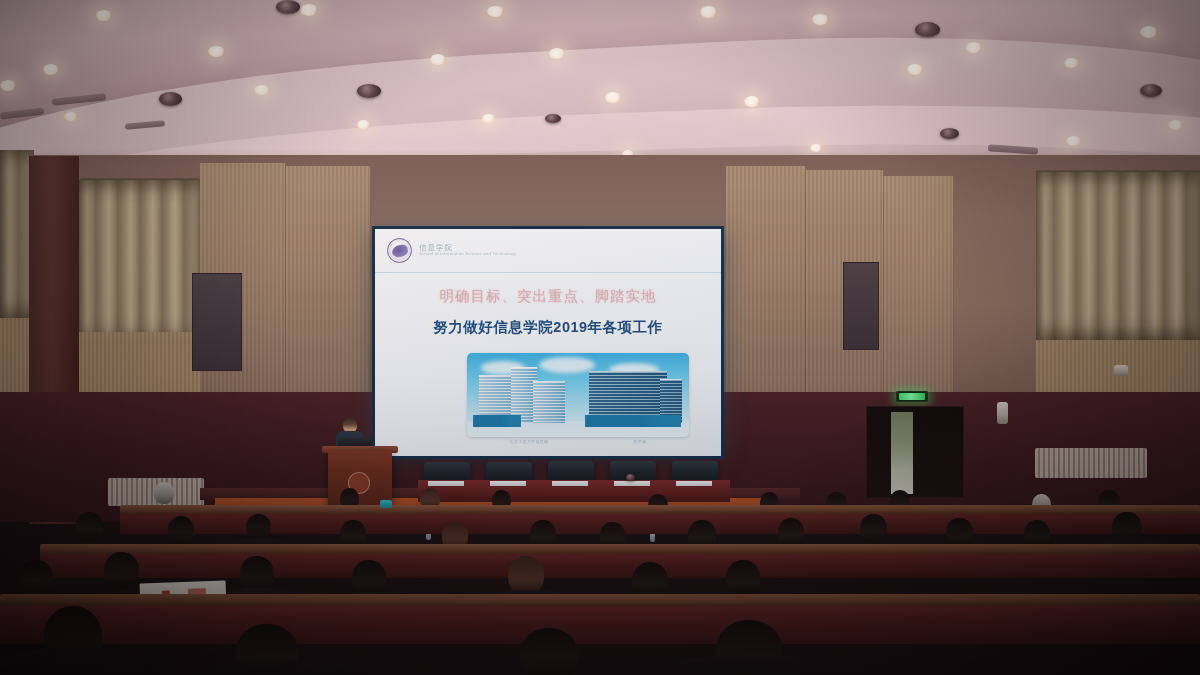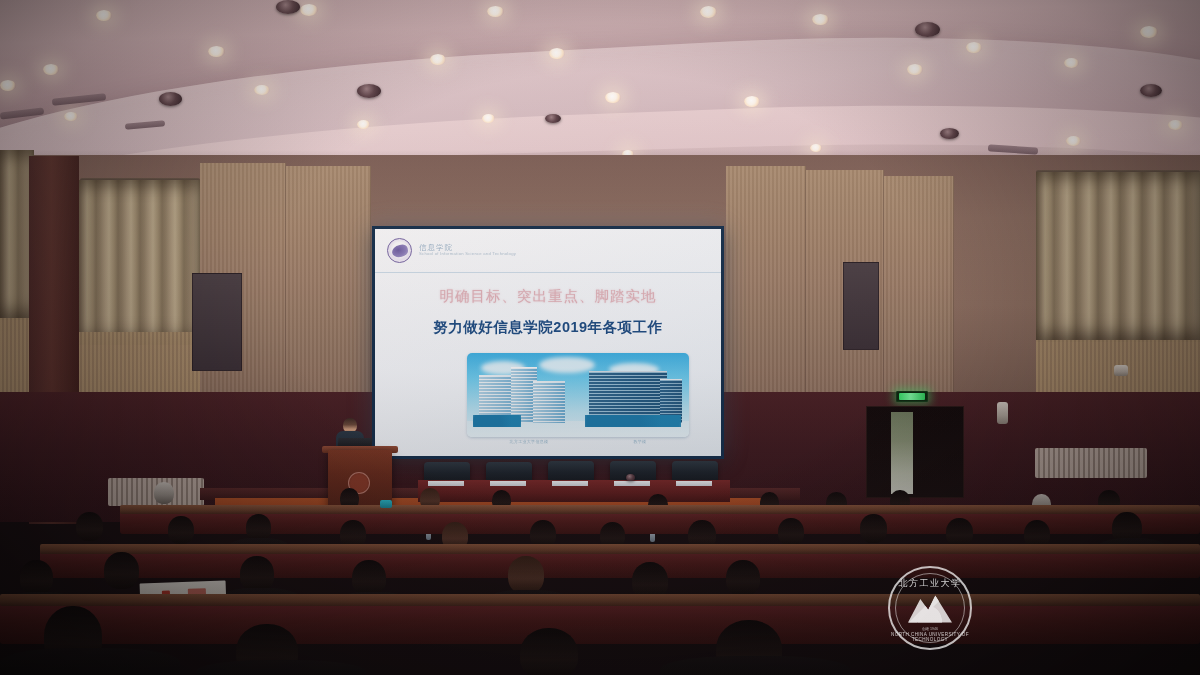--- a/index.html
+++ b/index.html
@@ -572,21 +572,15 @@
   <div class="head" style="left:520px;top:628px;width:58px;height:52px;"></div>
   <div class="head" style="left:716px;top:620px;width:66px;height:60px;"></div>
   <div class="shoulders" style="left:0px;top:648px;width:180px;height:36px;"></div>
   <div class="shoulders" style="left:196px;top:660px;width:170px;height:30px;"></div>
   <div class="shoulders" style="left:660px;top:656px;width:190px;height:34px;"></div>
 
   <div class="warm"></div>
   <div class="vignette"></div>
 
   <div class="watermark">
-    <div class="wm-seal">
-      <div class="wm-cn-top">北方工业大学</div>
-      <div class="wm-mark"></div>
-      <div class="wm-year">创建 1946</div>
-      <div class="wm-en-bottom">NORTH CHINA UNIVERSITY OF TECHNOLOGY</div>
-    </div>
   </div>
 
 </div>
 
 </body></html>

